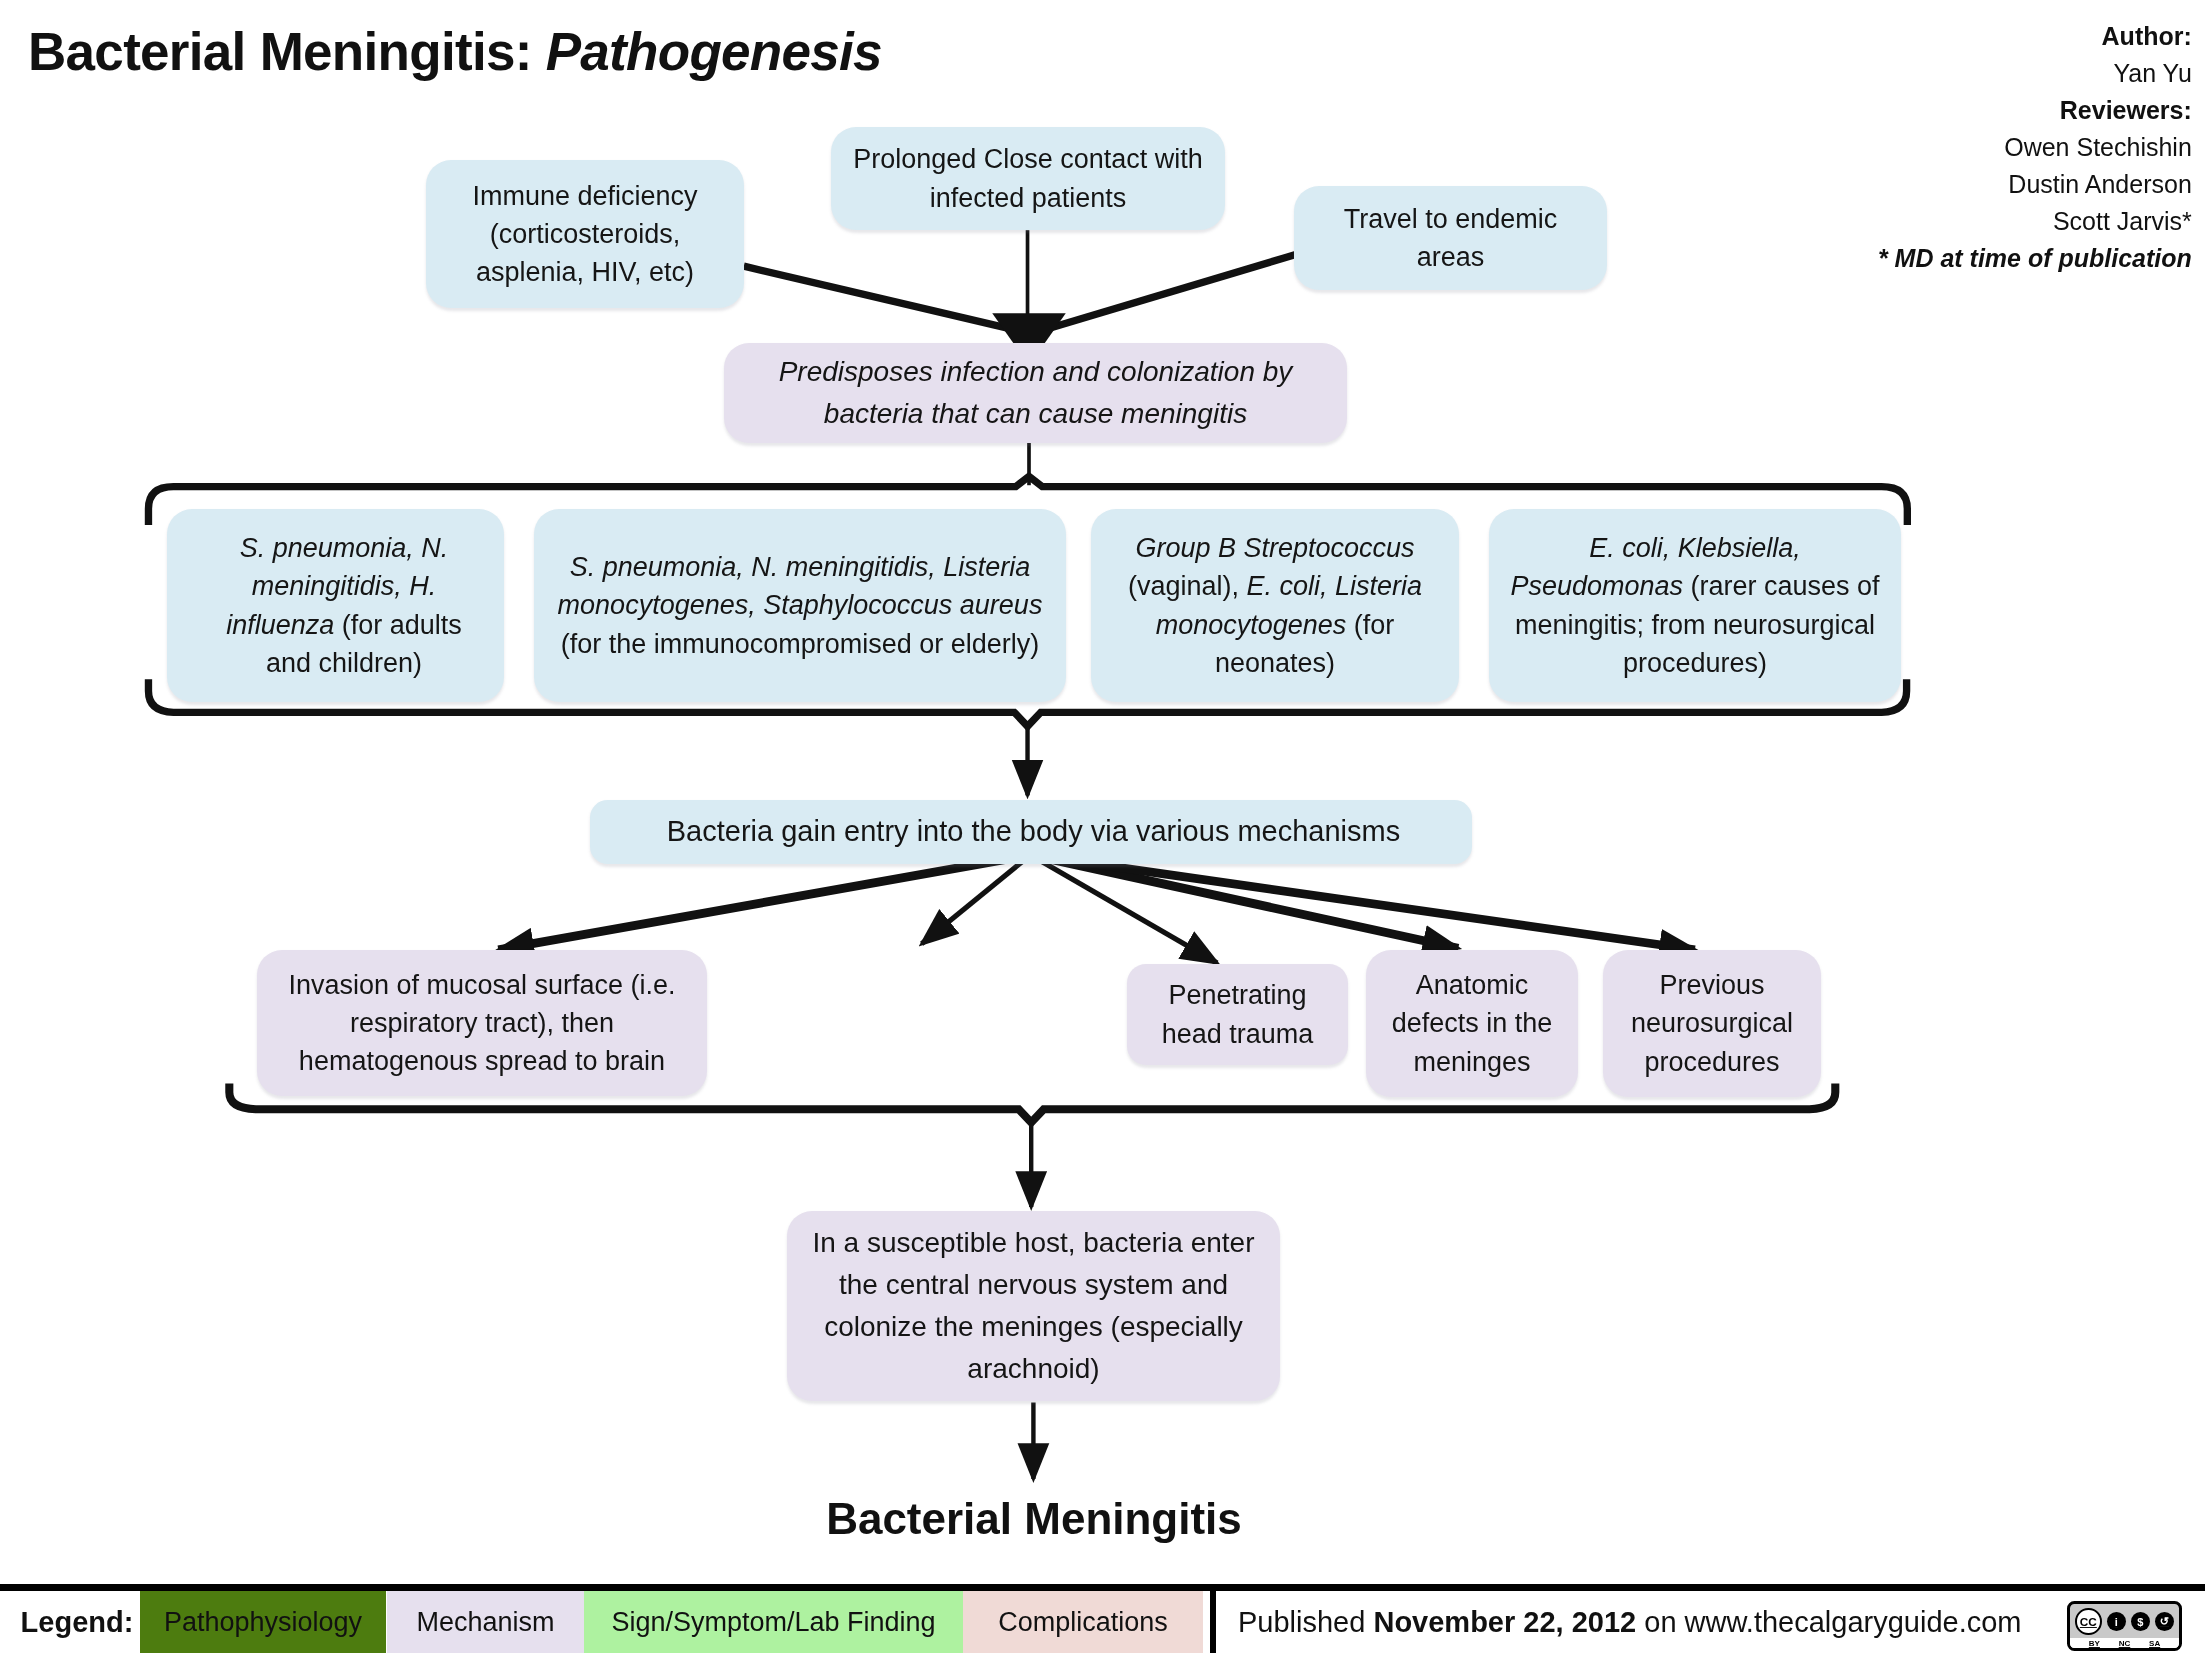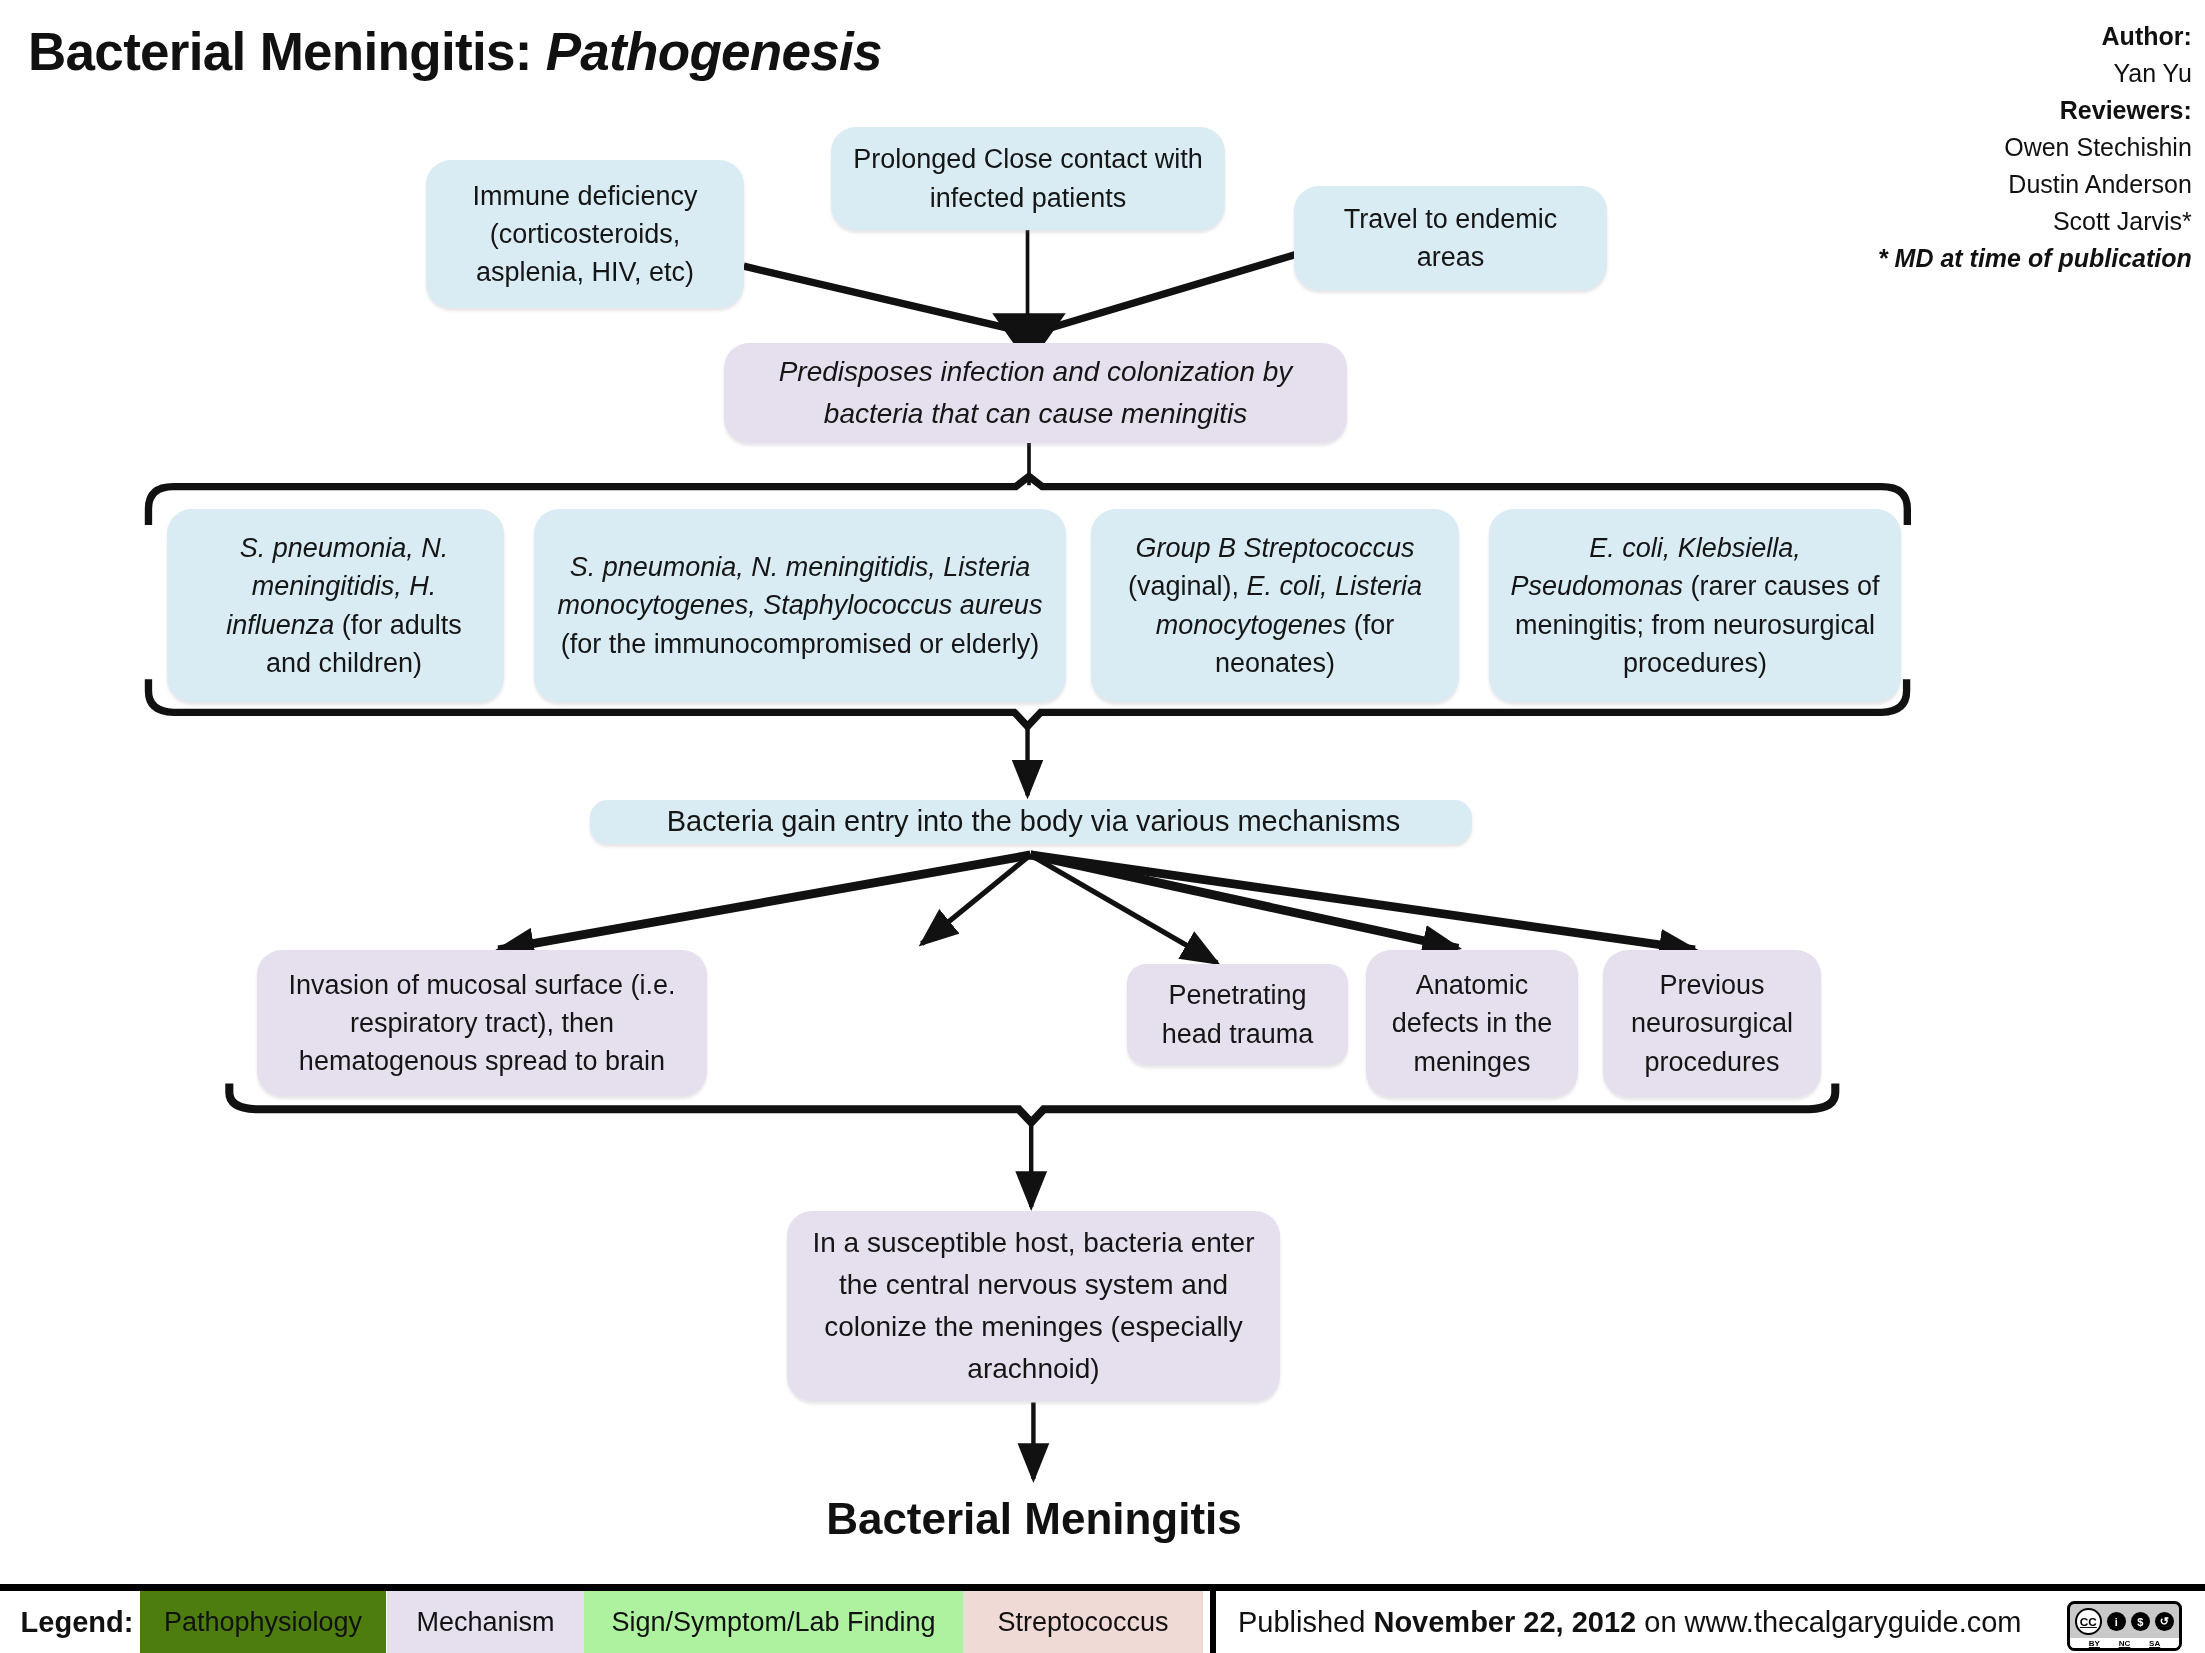--- a/index.html
+++ b/index.html
@@ -105,37 +105,37 @@
   <div class="node" style="left: 1091px; top: 509px; width: 368px; height: 193px; background-color: rgb(217, 235, 243);">
       <span><span class="it">Group B Streptococcus </span><span>(vaginal), </span><span class="it">E. coli, Listeria monocytogenes </span><span>(for neonates)</span></span>
     </div>
   <div class="node" style="left: 534px; top: 509px; width: 532px; height: 193px; background-color: rgb(217, 235, 243);">
       <span><span class="it">S. pneumonia, N. meningitidis, Listeria monocytogenes, Staphylococcus aureus </span><span>(for the immunocompromised or elderly)</span></span>
     </div>
   <div class="node" style="left: 1489px; top: 509px; width: 412px; height: 193px; background-color: rgb(217, 235, 243);">
       <span><span class="it">E. coli, Klebsiella, Pseudomonas </span><span>(rarer causes of meningitis; from neurosurgical procedures)</span></span>
     </div>
 
-  <div class="node fs40" style="left: 590px; top: 800px; width: 882px; height: 44px; border-radius: 17.6px; background-color: rgb(217, 235, 243); padding-left: 24px;">Bacteria gain entry into the body via various mechanisms</div>
+  <div class="node fs40" style="left: 590px; top: 800px; width: 882px; height: 64px; border-radius: 17.6px; background-color: rgb(217, 235, 243); padding-left: 24px;">Bacteria gain entry into the body via various mechanisms</div>
 
   <div class="node" style="left: 257px; top: 950px; width: 450px; height: 146px; background-color: rgb(230, 224, 238);">Invasion of mucosal surface (i.e. respiratory tract), then hematogenous spread to brain</div>
   <div class="node" style="left: 1127px; top: 964px; width: 221px; height: 101px; border-radius: 19px; background-color: rgb(230, 224, 238);">Penetrating head trauma</div>
   <div class="node" style="left: 1366px; top: 950px; width: 212px; height: 147px; background-color: rgb(230, 224, 238);">Anatomic defects in the meninges</div>
   <div class="node" style="left: 1603px; top: 950px; width: 218px; height: 147px; background-color: rgb(230, 224, 238);">Previous neurosurgical procedures</div>
 
   <div class="node fs38" style="left: 787px; top: 1211px; width: 493px; height: 190px; background-color: rgb(230, 224, 238);">In a susceptible host, bacteria enter the central nervous system and colonize the meninges (especially arachnoid)</div>
 
   <div class="outcome">Bacterial Meningitis</div>
 
   <div class="footer-line"></div>
   <div class="legend-label">Legend:</div>
   <div class="lcell lc0" style="background-color: #4d7c0f;">Pathophysiology</div>
   <div class="lcell lc1" style="background-color: rgb(230, 224, 238);">Mechanism</div>
   <div class="lcell lc2" style="background-color: rgb(174, 242, 160);">Sign/Symptom/Lab Finding</div>
-  <div class="lcell lc3" style="background-color: rgb(240, 218, 214);">Streptococcus</div>
+  <div class="lcell lc3" style="background-color: rgb(240, 218, 214);">Complications</div>
   <div class="footer-divider"></div>
 
   <div class="published"><span>Published </span><span class="b">November 22, 2012</span><span> on </span><span>www.thecalgaryguide.com</span></div>
 
   <div class="cc-badge">
     <div class="cc-row">
       <span class="cc-circle cc-logo">CC</span>
       <span class="cc-circle cc-sm">i</span>
       <span class="cc-circle cc-sm">$</span>
       <span class="cc-circle cc-sm">↺</span>

